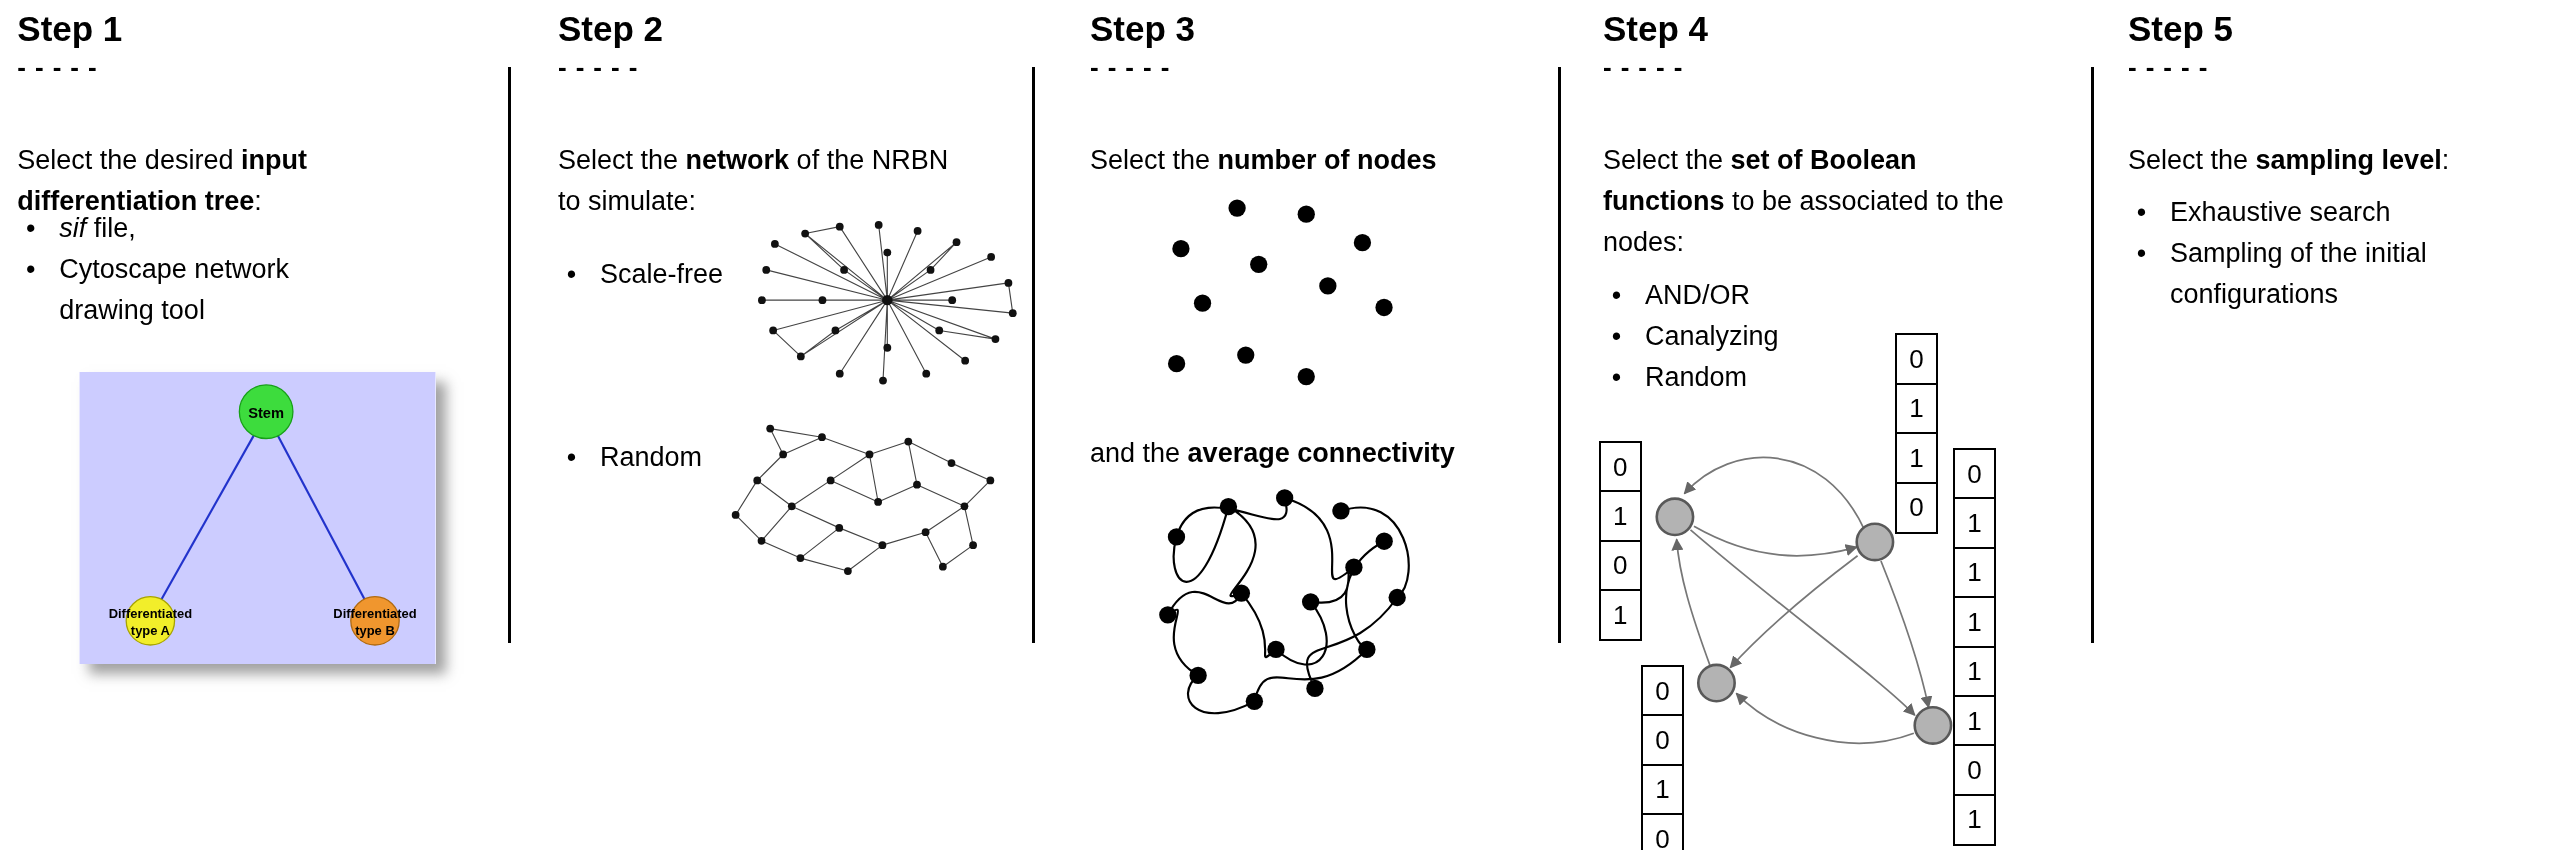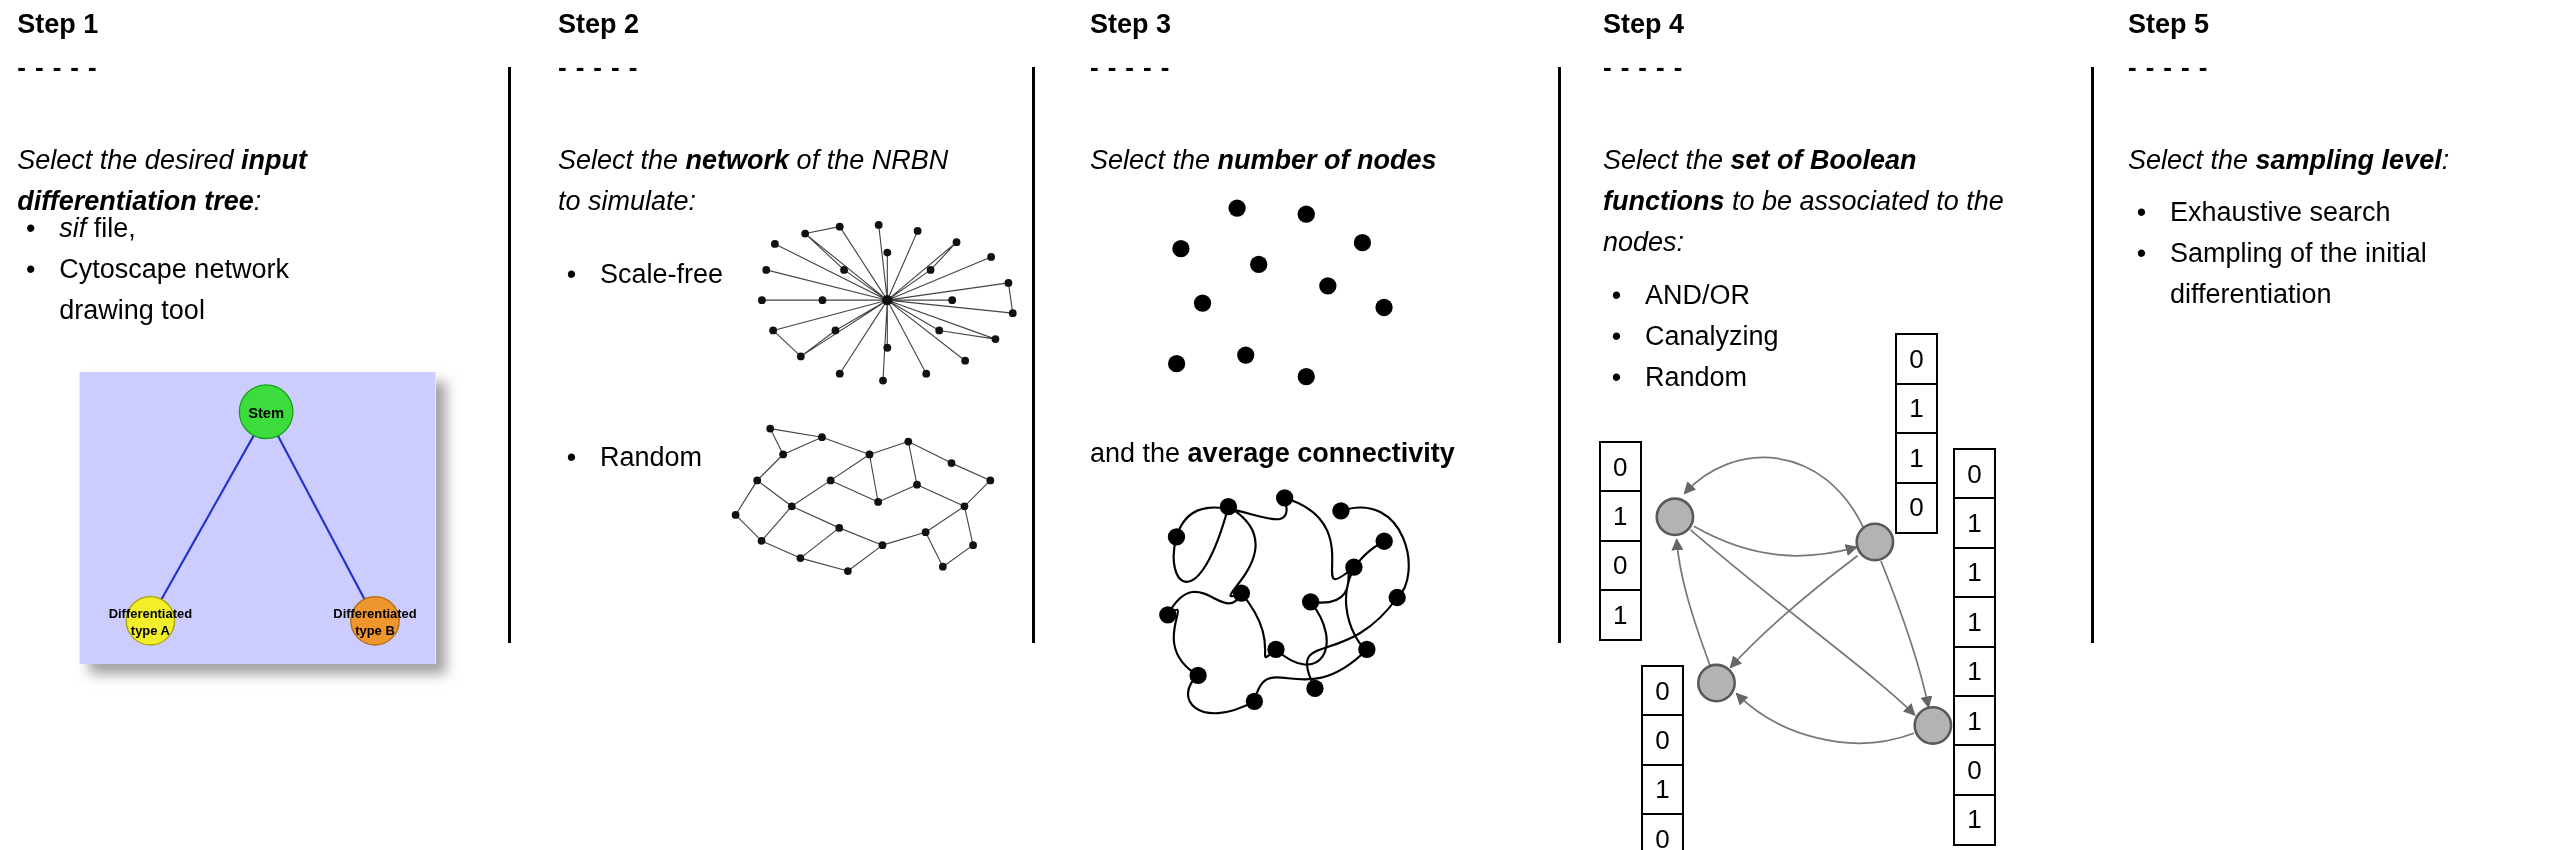--- a/index.html
+++ b/index.html
@@ -16,24 +16,24 @@
   #col1 { left: 17.3px;   width: 485px; }
   #col2 { left: 558px;  width: 474px; }
   #col3 { left: 1079px; width: 479px; margin-left: 11px; }
   #col4 { left: 1603px; width: 485px; }
   #col5 { left: 2128px; width: 437px; }
 
   .vline { position: absolute; top: 67px; height: 576px; width: 2.6px; background: #000; }
   #vline1 { left: 508px; } #vline2 { left: 1032px; }
   #vline3 { left: 1558px; } #vline4 { left: 2091px; }
 
-  .title  { position: absolute; top: 8.7px; left: 0; font-size: 27px; font-weight: bold; }
+  .title  { position: absolute; top: 8.7px; left: 0; font-size: 35px; font-weight: bold; }
   .dashes { position: absolute; top: 52px; left: 0; font-size: 26px; font-weight: bold; letter-spacing: 0.9px; }
   .intro, .second, .bullets { position: absolute; left: 0; font-size: 27px; line-height: 41px; }
-  .intro { top: 140px; font-style: italic; }
+  .intro { top: 140px; }
   #col1 .intro { width: 450px; }
   #col2 .intro { width: 407px; }
   #col4 .intro { width: 437px; }
   #col5 .intro { width: 407px; }
   #col5 .second { width: 394px; }
 
   .bullet { position: relative; padding-left: 42px; }
   .bullet::before { content: "\2022"; position: absolute; left: 8.7px; }
 
   
@@ -277,16 +277,16 @@
     </div>
   </div>
 </div>
 
 <div class="col" id="col5">
   <div class="title">Step 5</div>
   <div class="dashes">- - - - -</div>
   <div class="intro"><span>Select the </span><b>sampling level</b><span>:</span></div>
   <div class="bullets" style="top:192px; width:381px;">
     <div class="bullet"><span>Exhaustive search</span></div>
-    <div class="bullet"><span>Sampling of the initial differentiation</span></div>
+    <div class="bullet"><span>Sampling of the initial configurations</span></div>
   </div>
 </div>
 
 
 </body></html>

